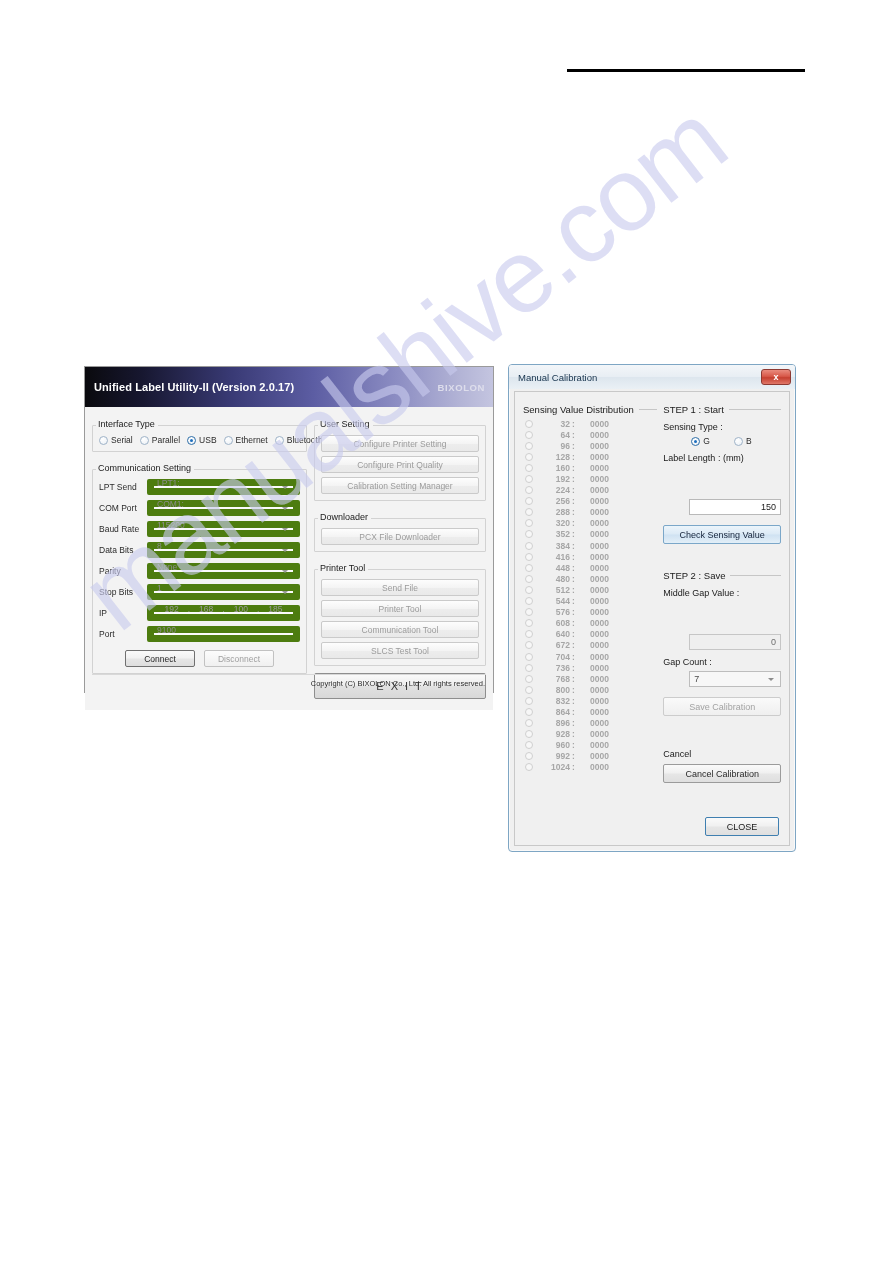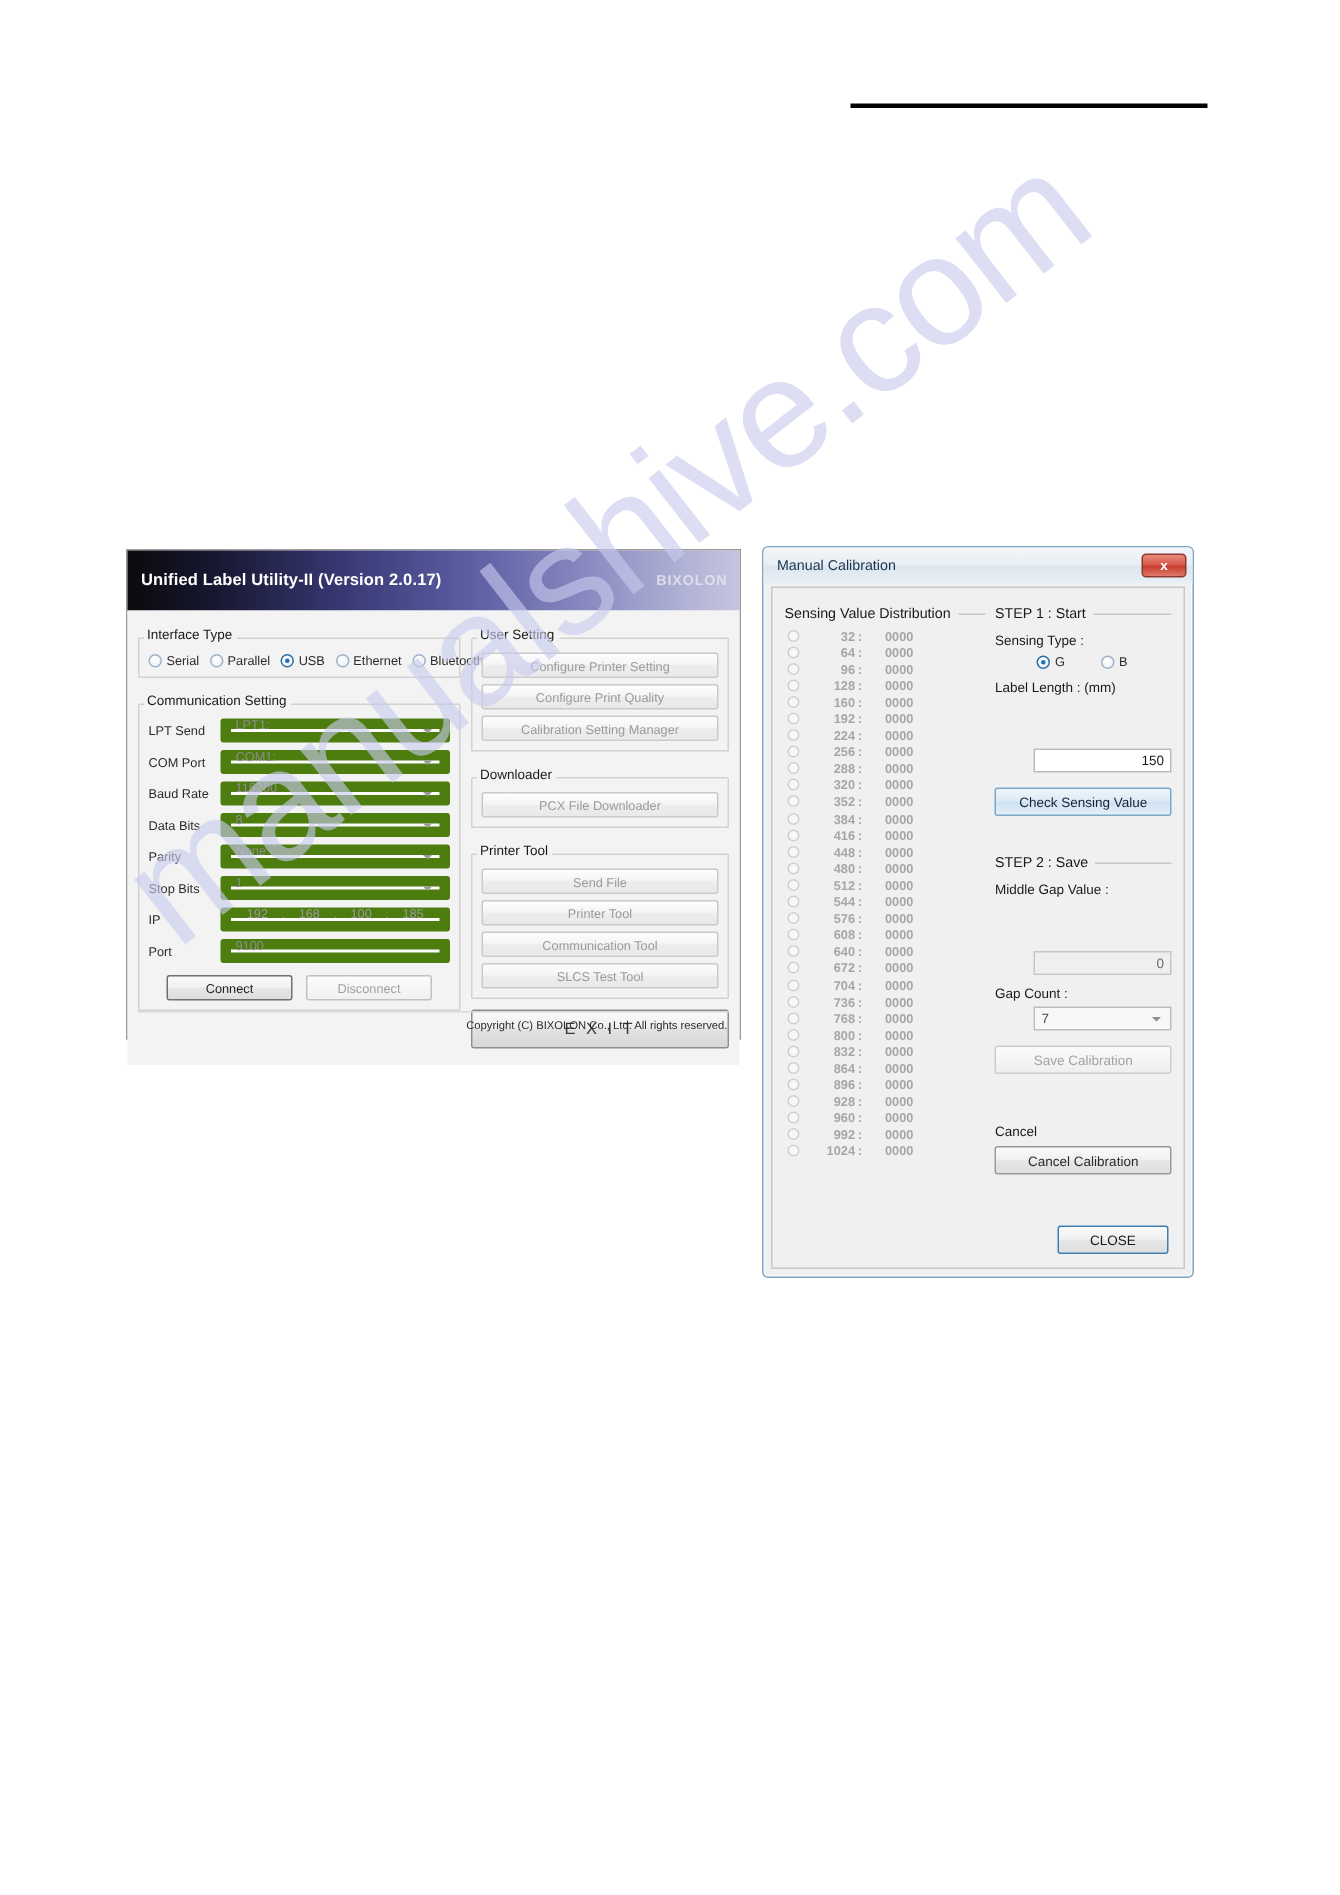--- a/index.html
+++ b/index.html
@@ -169,21 +169,21 @@
     border-radius: 2px;
     height: 17px;
     display: flex; align-items: center; justify-content: center;
     padding: 0 6px;
     box-sizing: border-box;
     white-space: nowrap;
   }
   .btn.strong { border-color: #707070; color: #1f1f1f; }
   .btn.dim { color: #9f9f9f; border-color: #c2c2c2;
              background: linear-gradient(to bottom, #fcfcfc, #f0f0f0); }
-  .btn.w86 { width: 84px; }
+  .btn.w86 { width: 70px; }
 
   
   .rbtn {
     width: 100%;
     height: 17px;
     margin-bottom: 4px;
     font-size: 8.5px;
     color: #9b9b9b;
     background: linear-gradient(to bottom, #fdfdfd 0%, #f4f4f4 50%, #ededed 51%, #e9e9e9 100%);
     border: 1px solid #cacaca;

